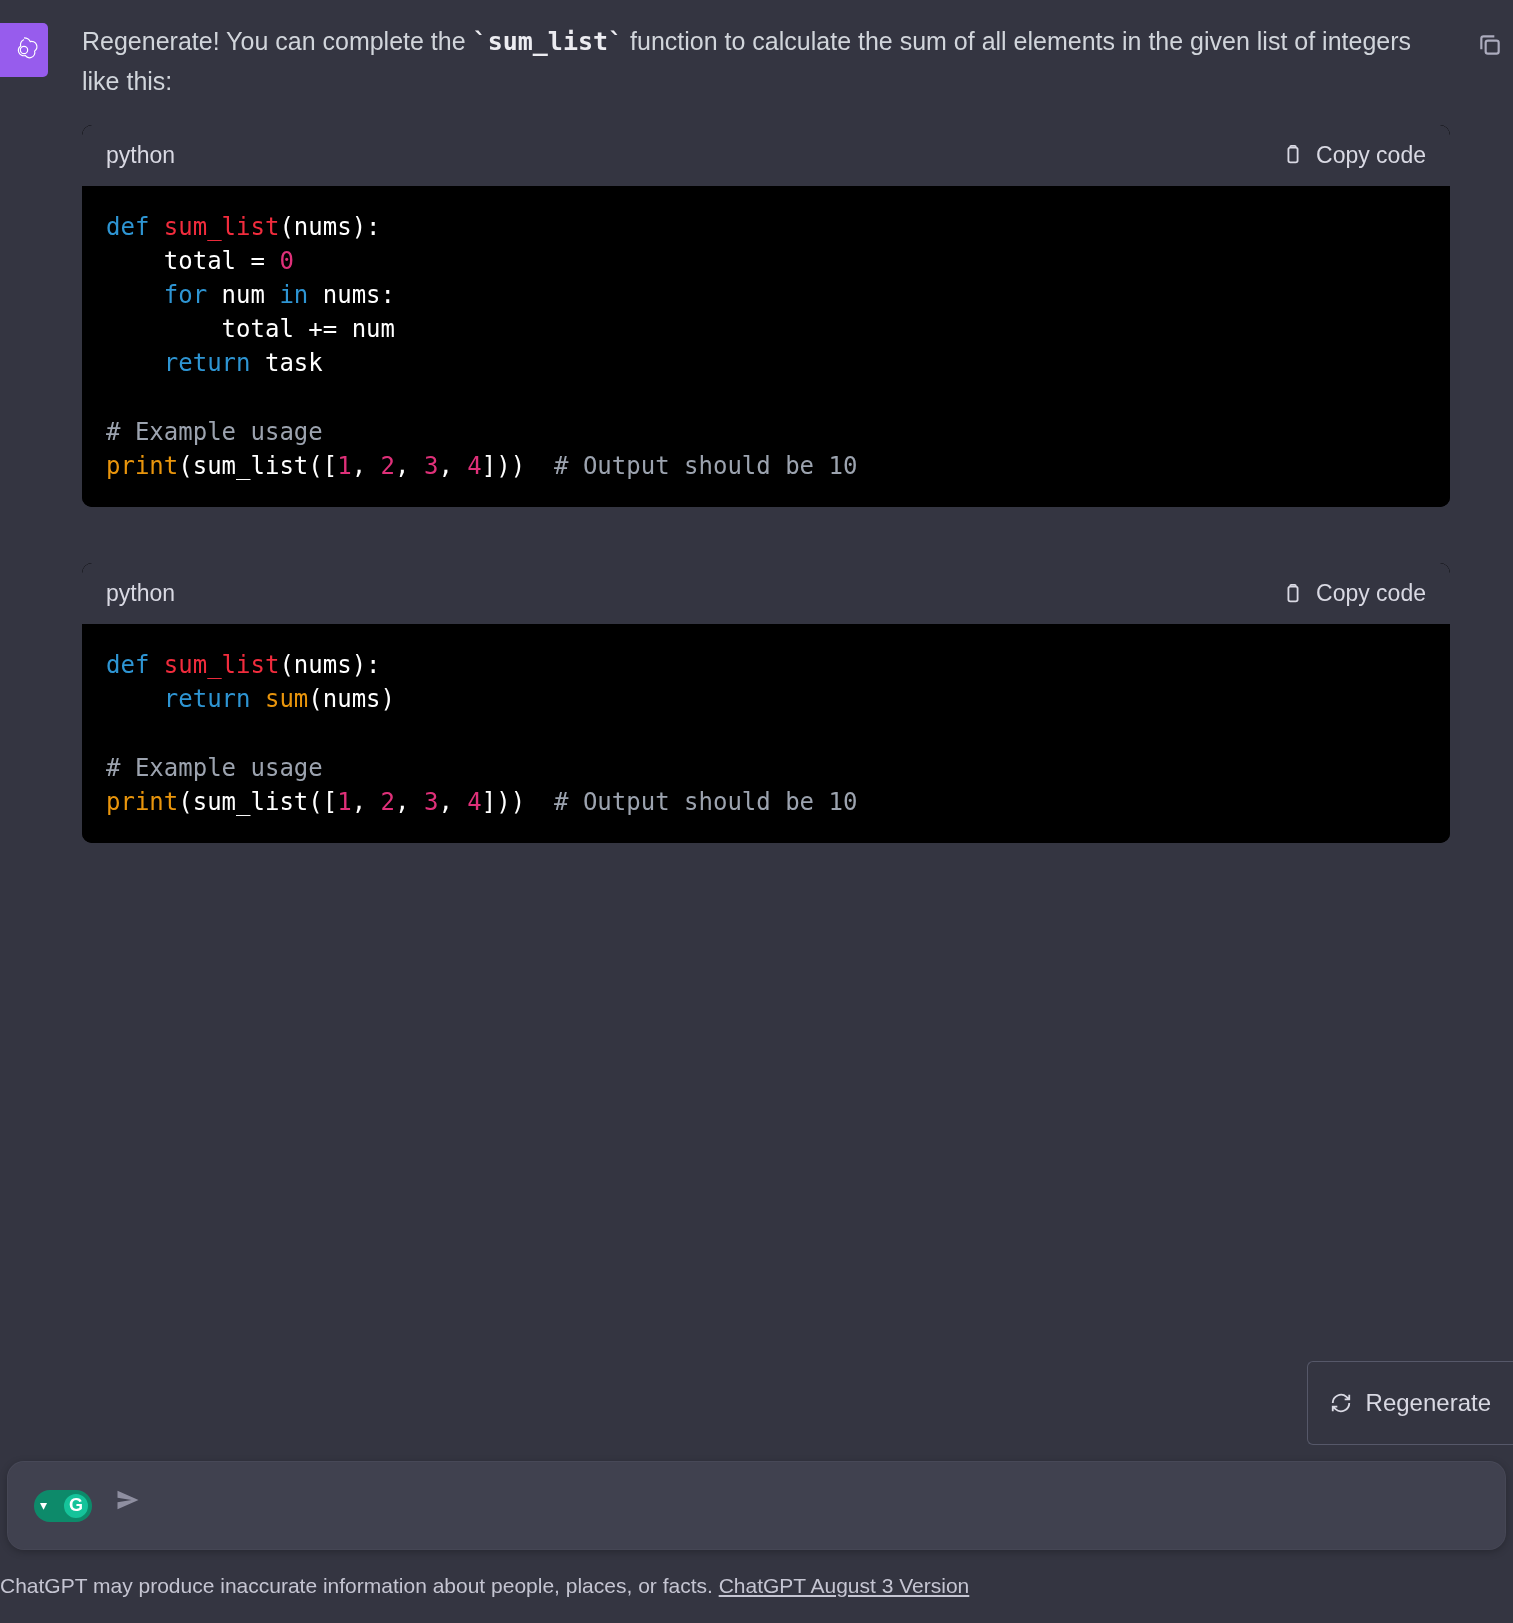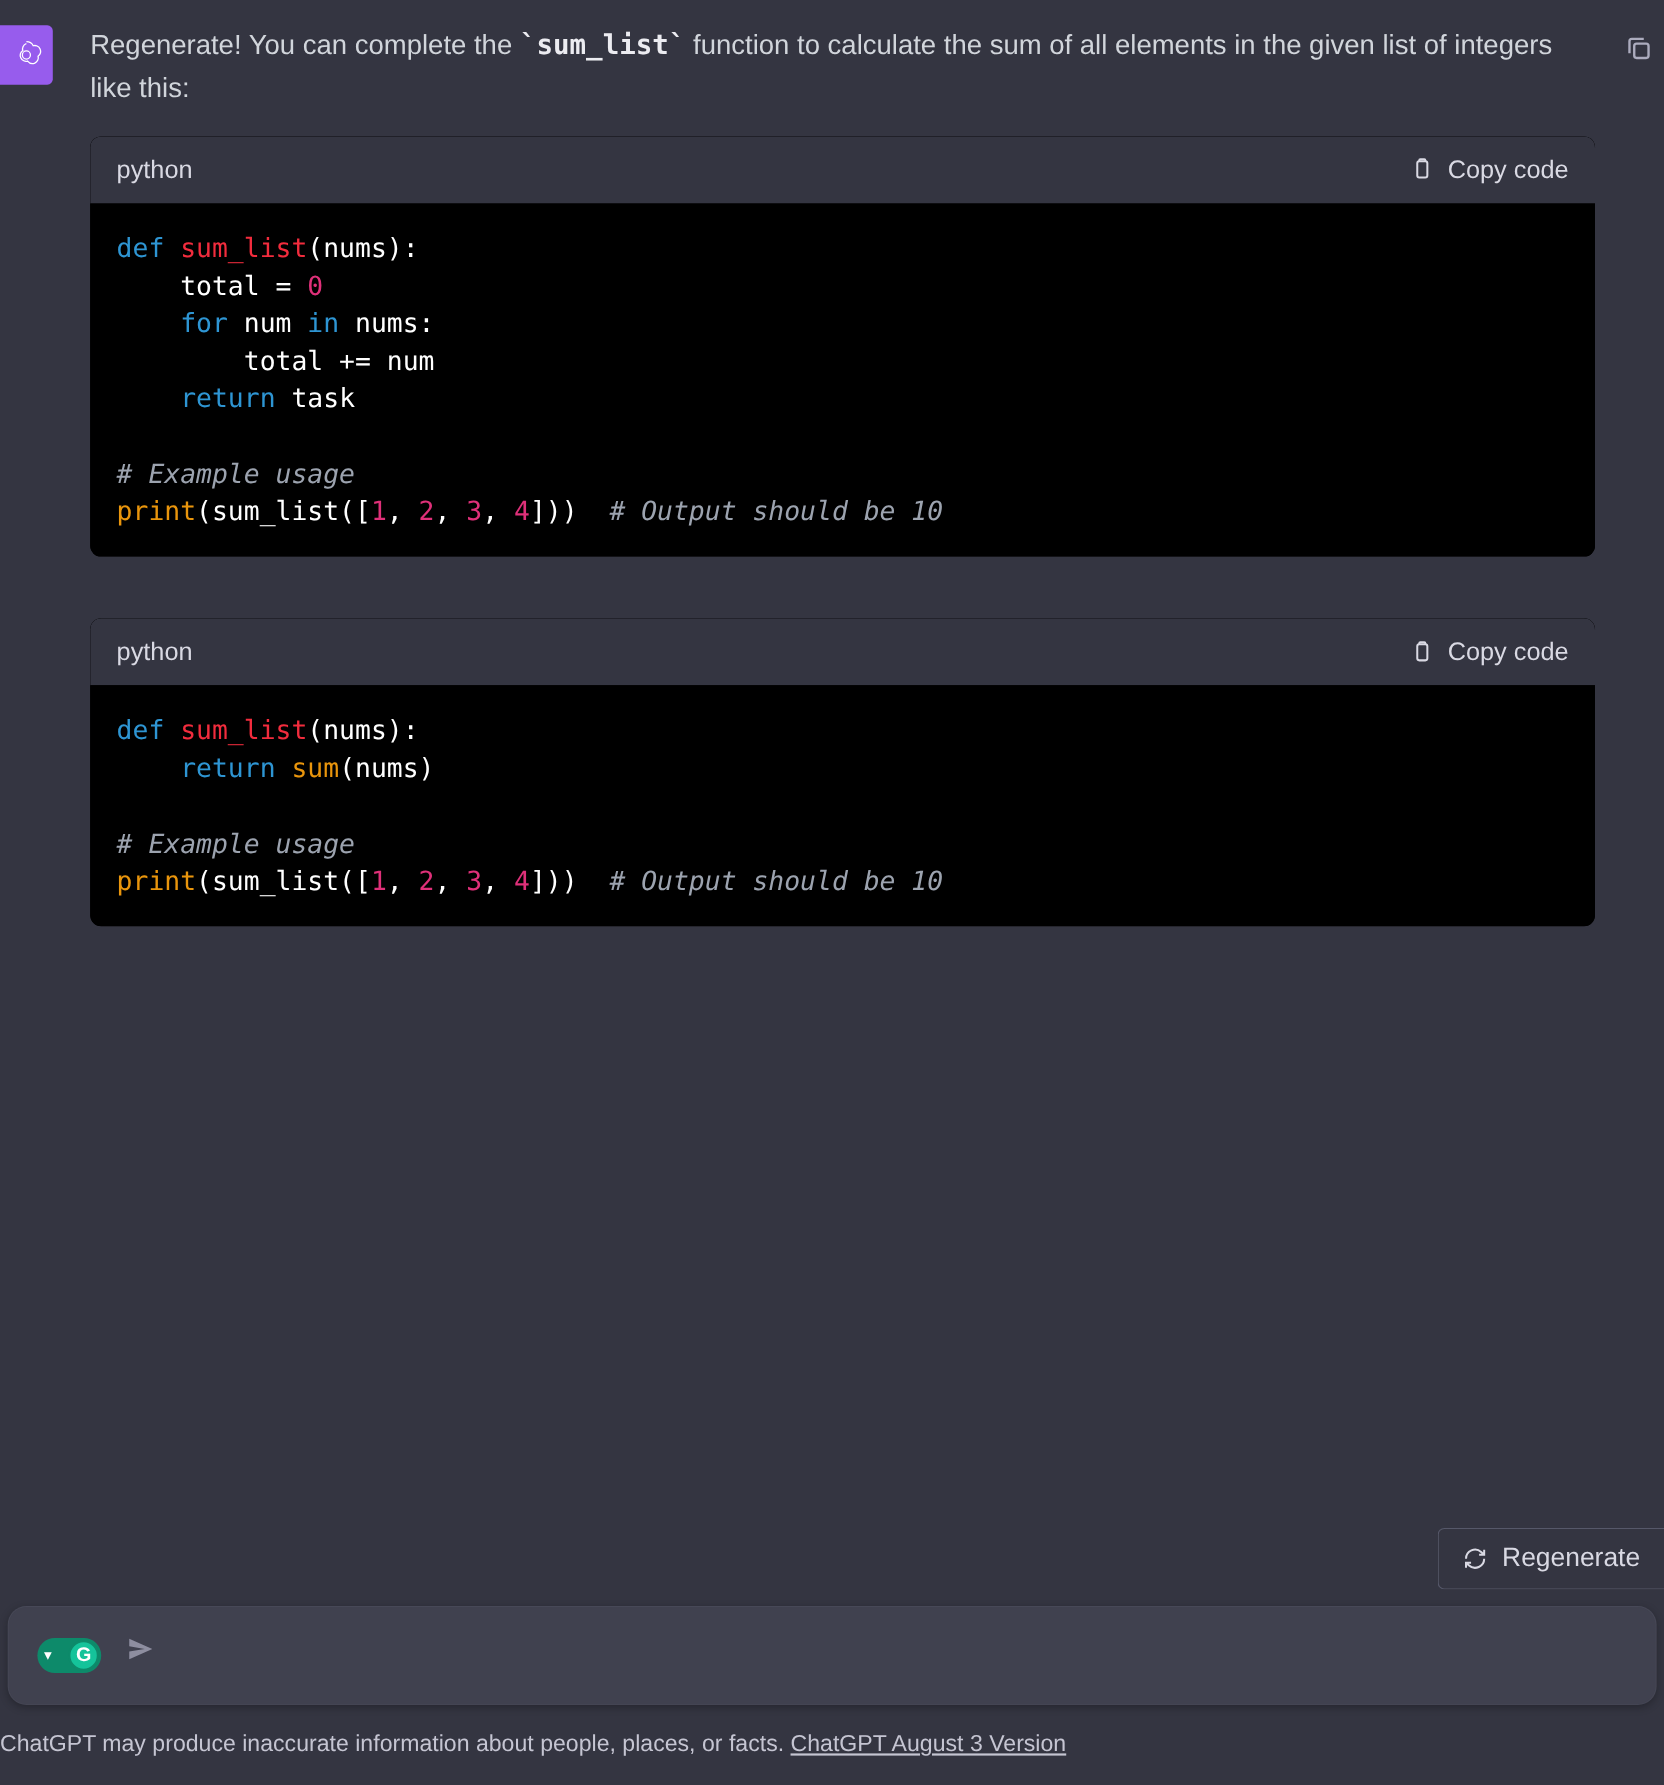--- a/index.html
+++ b/index.html
@@ -50,21 +50,21 @@
 .codeblock-hdr .copy svg { width:22px; height:22px; }
 .codeblock-body {
   background:#000; padding:24px;
   font-family: ui-monospace, Menlo, Monaco, Consolas, monospace;
   font-size:24px; line-height:1.42; white-space:pre; color:#fff;
   overflow-x:auto;
 }
 .tk-kw { color:#3b82f6; color:#2e95d3; }
 .tk-fn { color:#f22c3d; }
 .tk-num { color:#df3079; }
-.tk-cm { color:#9ca3af;font-style:italic; }
+.tk-cm { color:#9ca3af; }
 .tk-bi { color:#e9950c; }
 .tk-pl { color:#fff; }
 .codeblock-hdr { border-top-left-radius:10px; border-top-right-radius:10px; }
 .codeblock { background:#000; }
 .codeblock-hdr { background:#343541; }
 .codeblock { box-shadow: none; }
 .codeblock-hdr { background:#343541; }
 .codeblock-hdr { background:#343541; }
 .codeblock-hdr { background:#3e3f4b; }
 .codeblock-hdr { background:#343541; }
@@ -80,21 +80,21 @@
 .top-icons { position:absolute; right:10px; top:30px; display:flex; gap:18px; color:#acacbe; }
 .top-icons svg { width:26px; height:26px; }
 
 .regen {
   position: fixed;
   right: 0;
   bottom: 178px;
   background:#343541;
   border:1px solid #565869;
   border-radius:6px;
-  padding:13px 22px;
+  padding:27px 22px;
   display:flex; align-items:center; gap:14px;
   color:#d9d9e3; font-size:24px;
   border-top-right-radius:0; border-bottom-right-radius:0;
   border-right:none;
 }
 .regen svg { width:22px; height:22px; }
 
 .input-bar {
   position: fixed;
   bottom: 74px;

